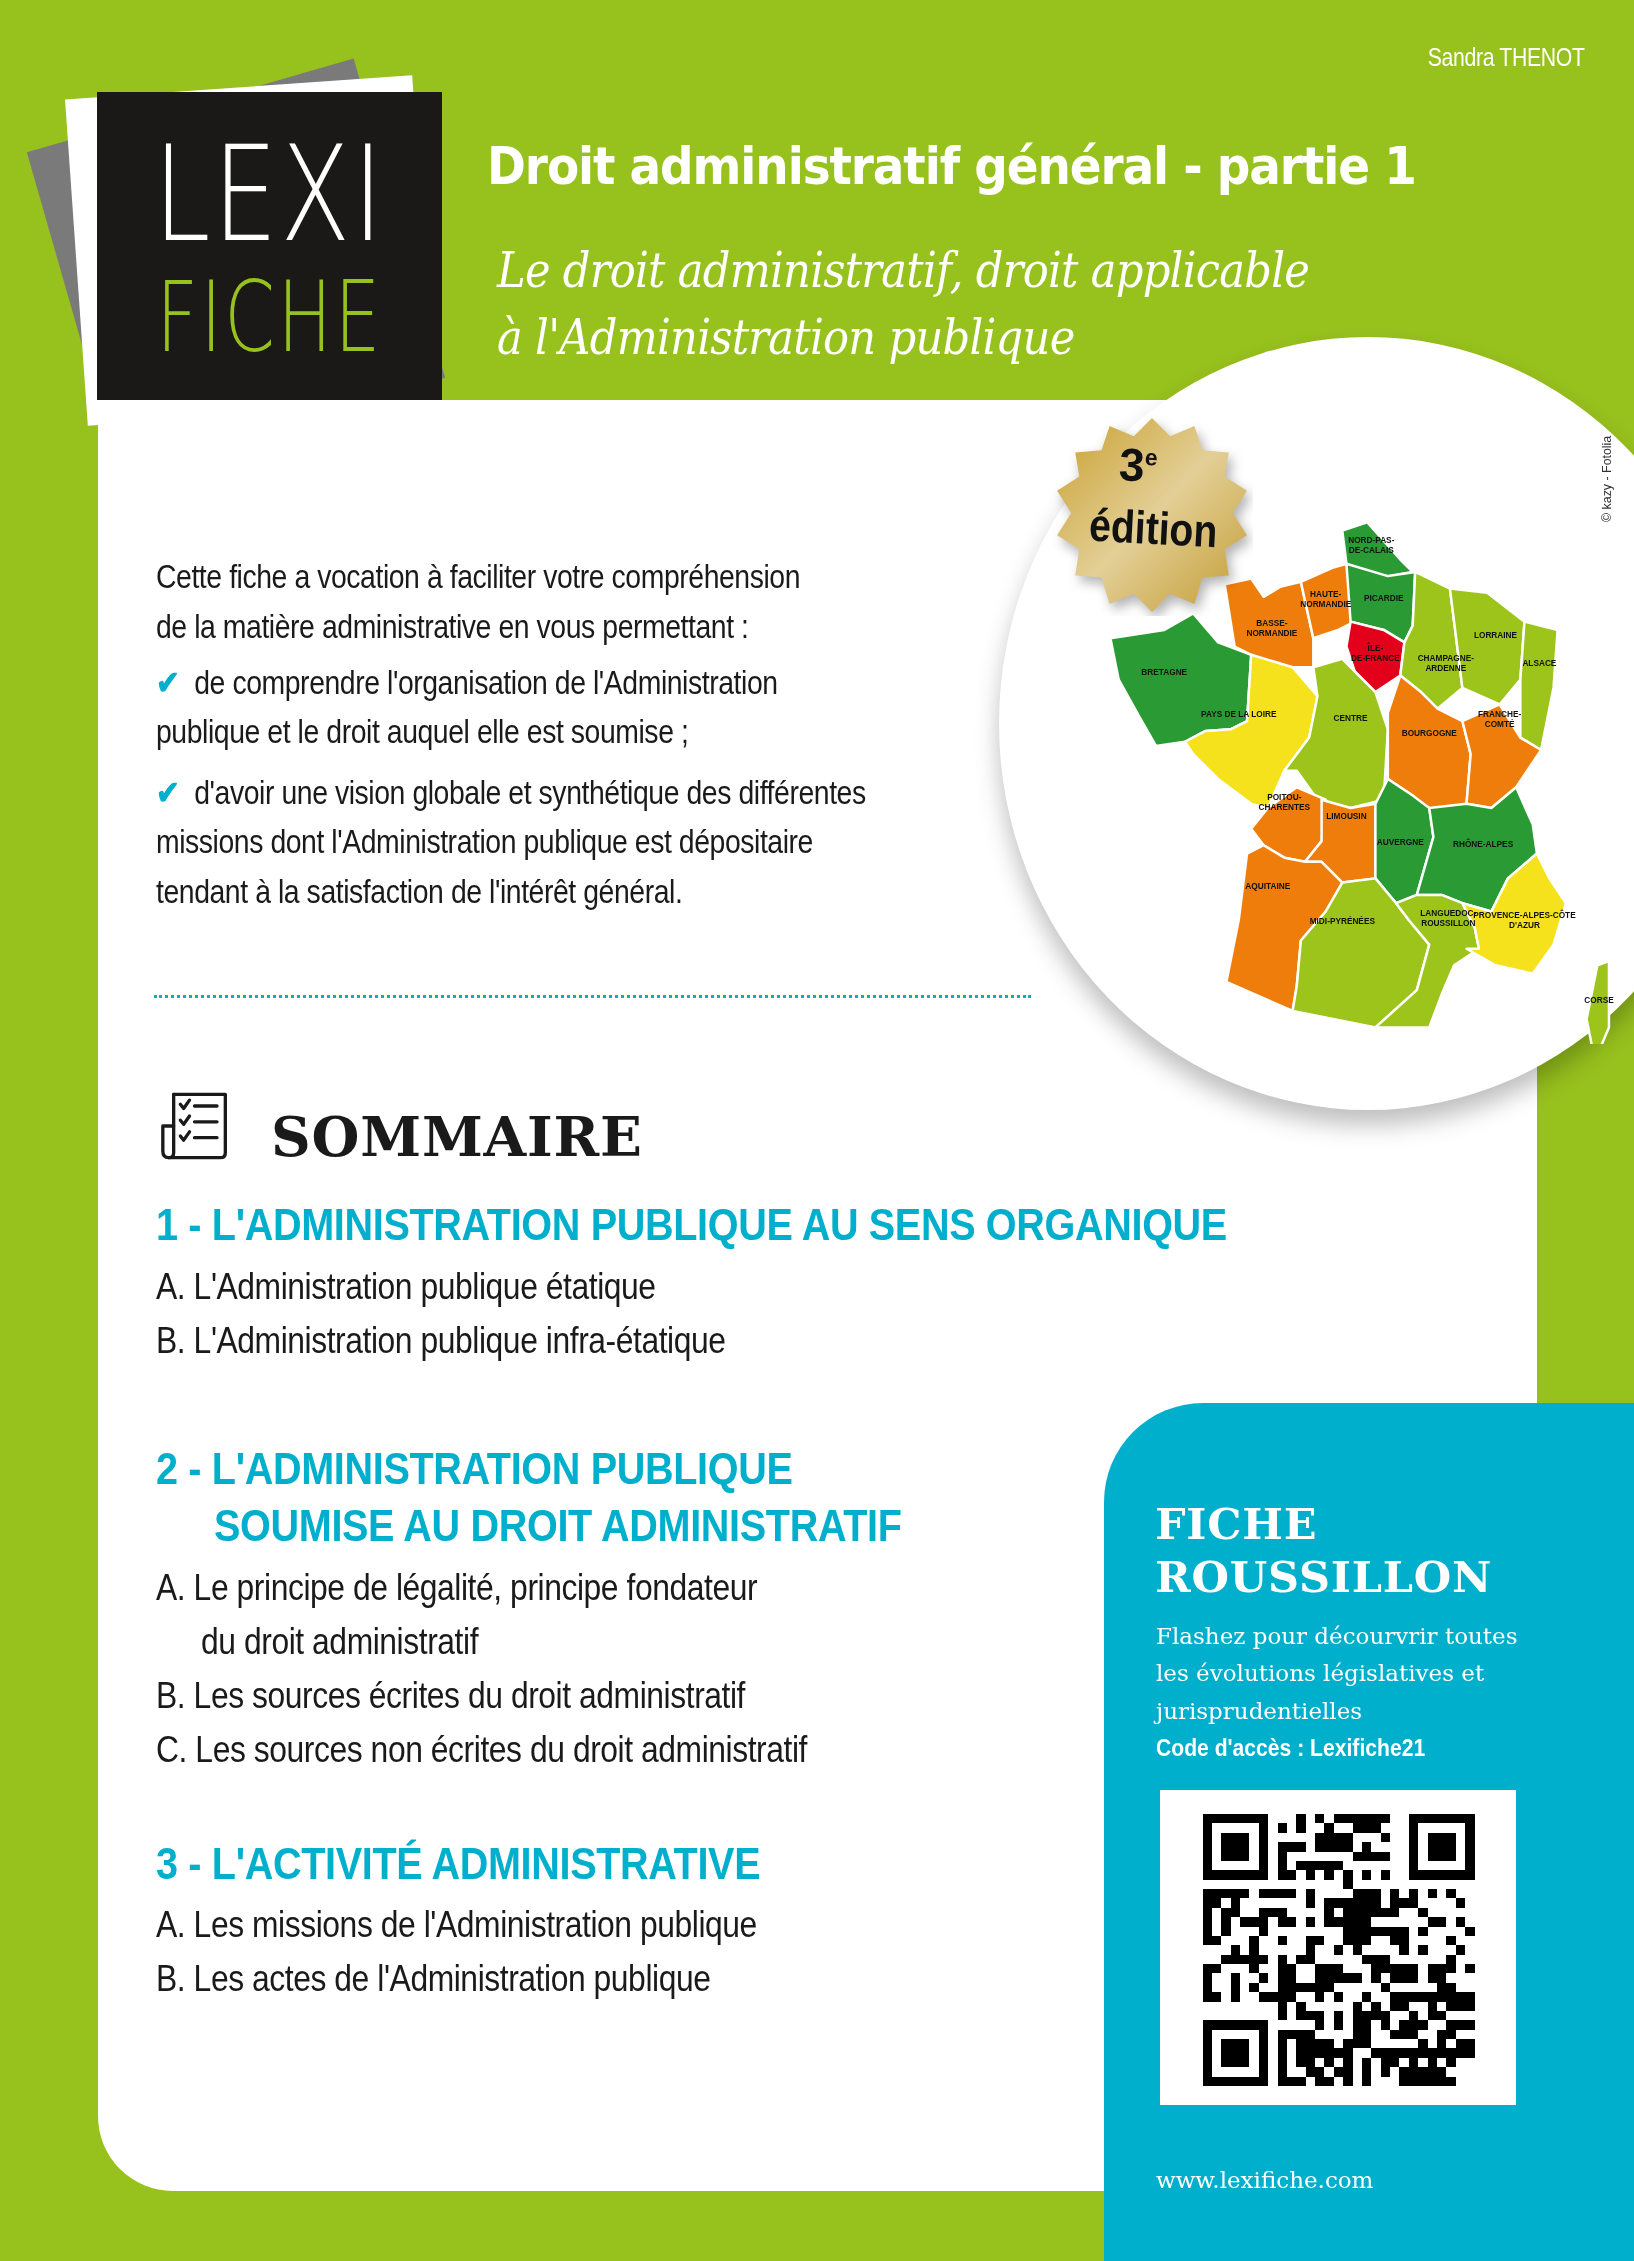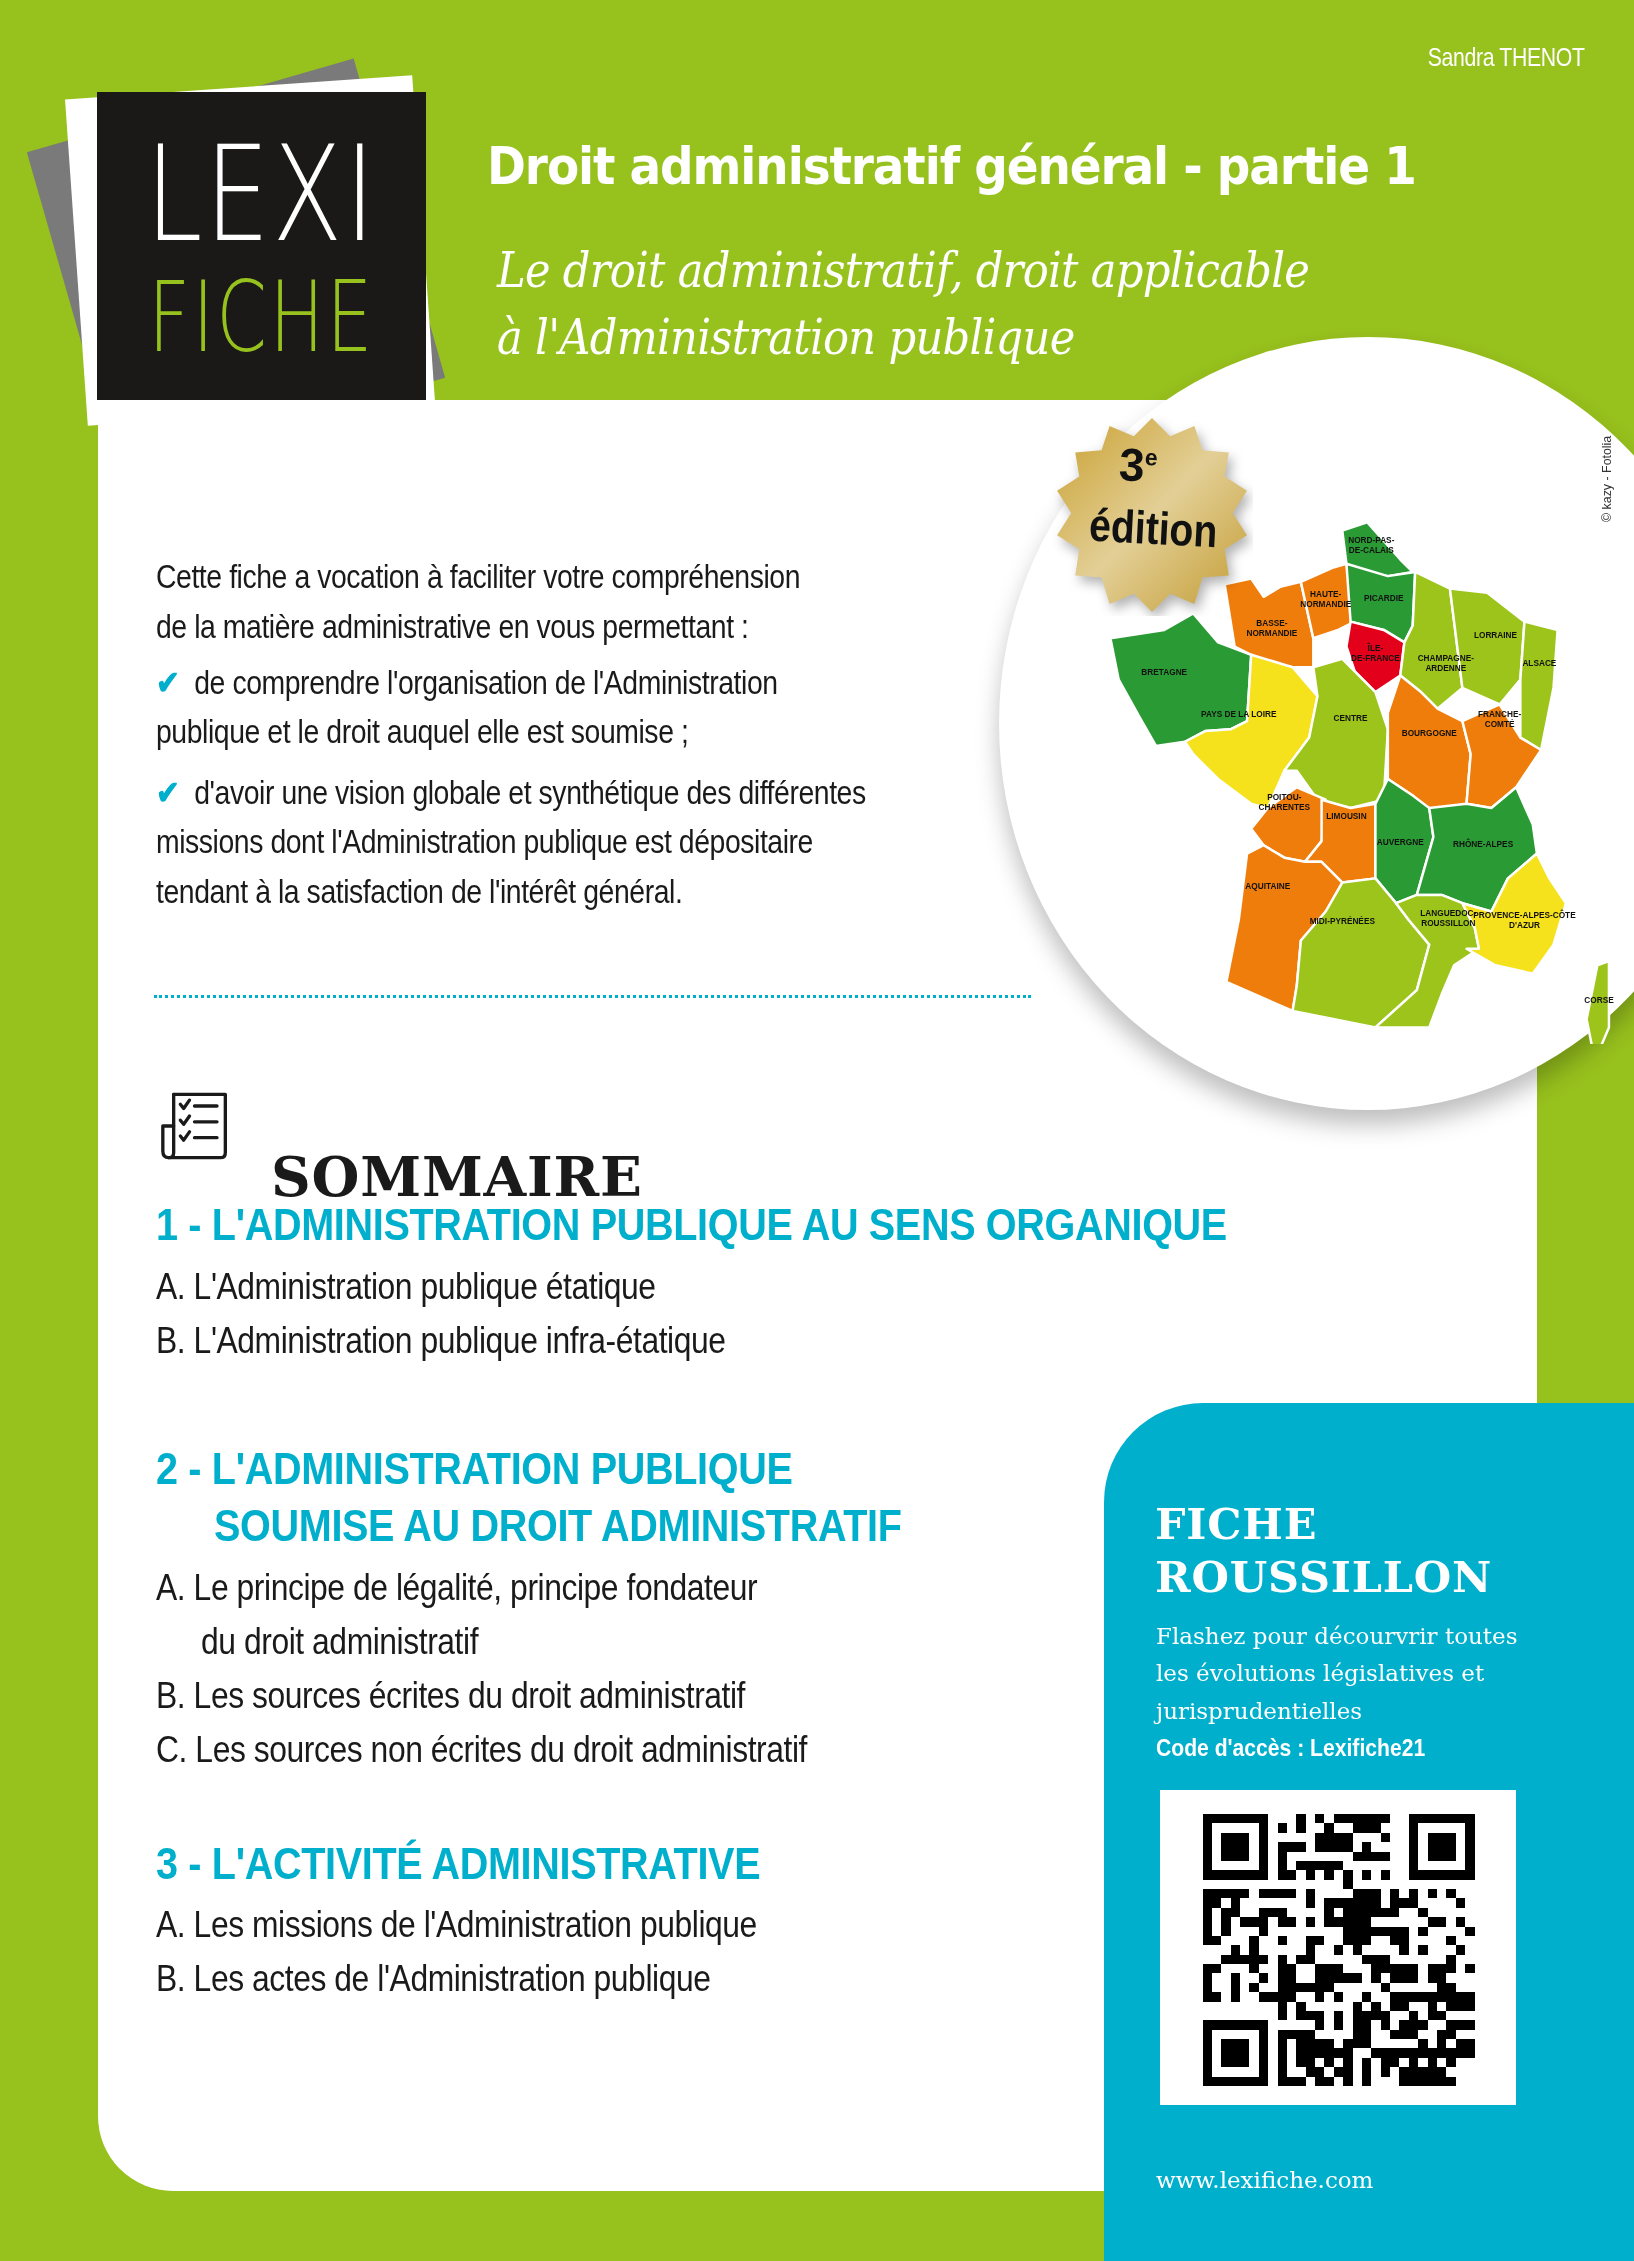--- a/index.html
+++ b/index.html
@@ -7,41 +7,41 @@
   .abs{position:absolute;}
   
   #author{right:50px;top:43px;color:#fff;font-size:25px;font-family:"Liberation Sans",sans-serif;letter-spacing:-0.4px;transform:scaleX(0.85);transform-origin:right;}
   #title{left:487px;top:137px;color:#fff;font-size:51px;font-weight:bold;font-family:"DejaVu Sans",sans-serif;letter-spacing:-1.2px;white-space:nowrap;transform:scaleX(0.92);transform-origin:left;}
   .subtitle{left:497px;color:#fff;font-size:48px;font-style:italic;font-family:"DejaVu Serif",serif;white-space:nowrap;letter-spacing:-0.8px;transform:scaleX(0.9);transform-origin:left;}
   #sub1{top:242px;}
   #sub2{top:309px;}
   
   .sheet-grey{background:#7a7a7a;}
   .sheet-white{background:#fff;}
-  #logo-box{left:97px;top:92px;width:329px;height:308px;background:#1a1918;}
+  #logo-box{left:97px;top:92px;width:329px;height:308px;background:#1a1918;padding-left:16px;}
   .logo-word{position:absolute;left:0;width:100%;text-align:center;font-family:"DejaVu Sans",sans-serif;font-weight:200;letter-spacing:3.3px;line-height:1;}
   #logo-lexi{top:37px;color:#fff;font-size:131px;transform:scaleX(0.78);}
   #logo-fiche{top:176px;color:#97c11d;font-size:98px;transform:scaleX(0.74);}
   
   #card{left:98px;top:400px;width:1439px;height:1791px;background:#fff;border-bottom-left-radius:75px;}
   
   #circle{left:999px;top:337px;width:738px;height:773px;border-radius:50%;background:#fff;box-shadow:0 15px 23px rgba(0,0,0,0.25);}
   #credit{left:1600px;top:522px;color:#333;font-size:12.4px;transform:rotate(-90deg);transform-origin:left top;white-space:nowrap;}
   
   #medal{left:1051px;top:414px;width:202px;height:202px;}
   #medal-num{left:1119px;top:438px;font-size:46px;font-weight:bold;color:#111;transform:rotate(3deg);}
   #medal-sup{font-size:23px;vertical-align:super;}
   #medal-label{left:1078px;top:501px;font-size:46px;font-weight:bold;color:#111;transform:rotate(3deg) scaleX(0.85);}
   
   .intro-line{left:156px;font-size:33px;color:#1a1a1a;white-space:nowrap;letter-spacing:-0.5px;transform:scaleX(0.86);transform-origin:left;}
   .check{color:#00afcc;font-weight:bold;font-size:33px;}
   #dots{left:154px;top:995px;width:877px;height:0;border-top:3.3px dotted #00afcc;}
   
   #sommaire-icon{left:157px;top:1086px;width:75px;height:75px;}
-  #sommaire-title{left:271px;top:1144px;font-size:55px;font-weight:bold;font-family:"DejaVu Serif",serif;color:#1a1a1a;letter-spacing:0.8px;}
+  #sommaire-title{left:271px;top:1104px;font-size:55px;font-weight:bold;font-family:"DejaVu Serif",serif;color:#1a1a1a;letter-spacing:0.8px;}
   .sec-title{left:156px;color:#00afcc;font-size:45px;font-weight:bold;white-space:nowrap;letter-spacing:-0.4px;transform:scaleX(0.88);transform-origin:left;}
   .item{left:156px;color:#1a1a1a;font-size:37px;white-space:nowrap;letter-spacing:-0.5px;transform:scaleX(0.86);transform-origin:left;}
   
   #panel{left:1104px;top:1403px;width:530px;height:858px;background:#00afcc;border-top-left-radius:99px;}
   .panel-title{left:1155px;color:#fff;font-family:"DejaVu Serif",serif;font-weight:bold;font-size:43px;letter-spacing:0.8px;}
   .panel-italic{left:1156px;color:#fff;font-family:"DejaVu Serif",serif;font-size:23px;white-space:nowrap;}
   #panel-code{left:1156px;top:1734px;color:#fff;font-weight:bold;font-size:24px;white-space:nowrap;transform:scaleX(0.88);transform-origin:left;}
   #qr-box{left:1160px;top:1790px;width:356px;height:315px;background:#fff;}
   #qr{left:1187px;top:1814px;width:303px;height:272px;}
   #url{left:1156px;top:2151px;color:#fff;font-family:"DejaVu Serif",serif;font-size:23px;margin-top:16px;}

